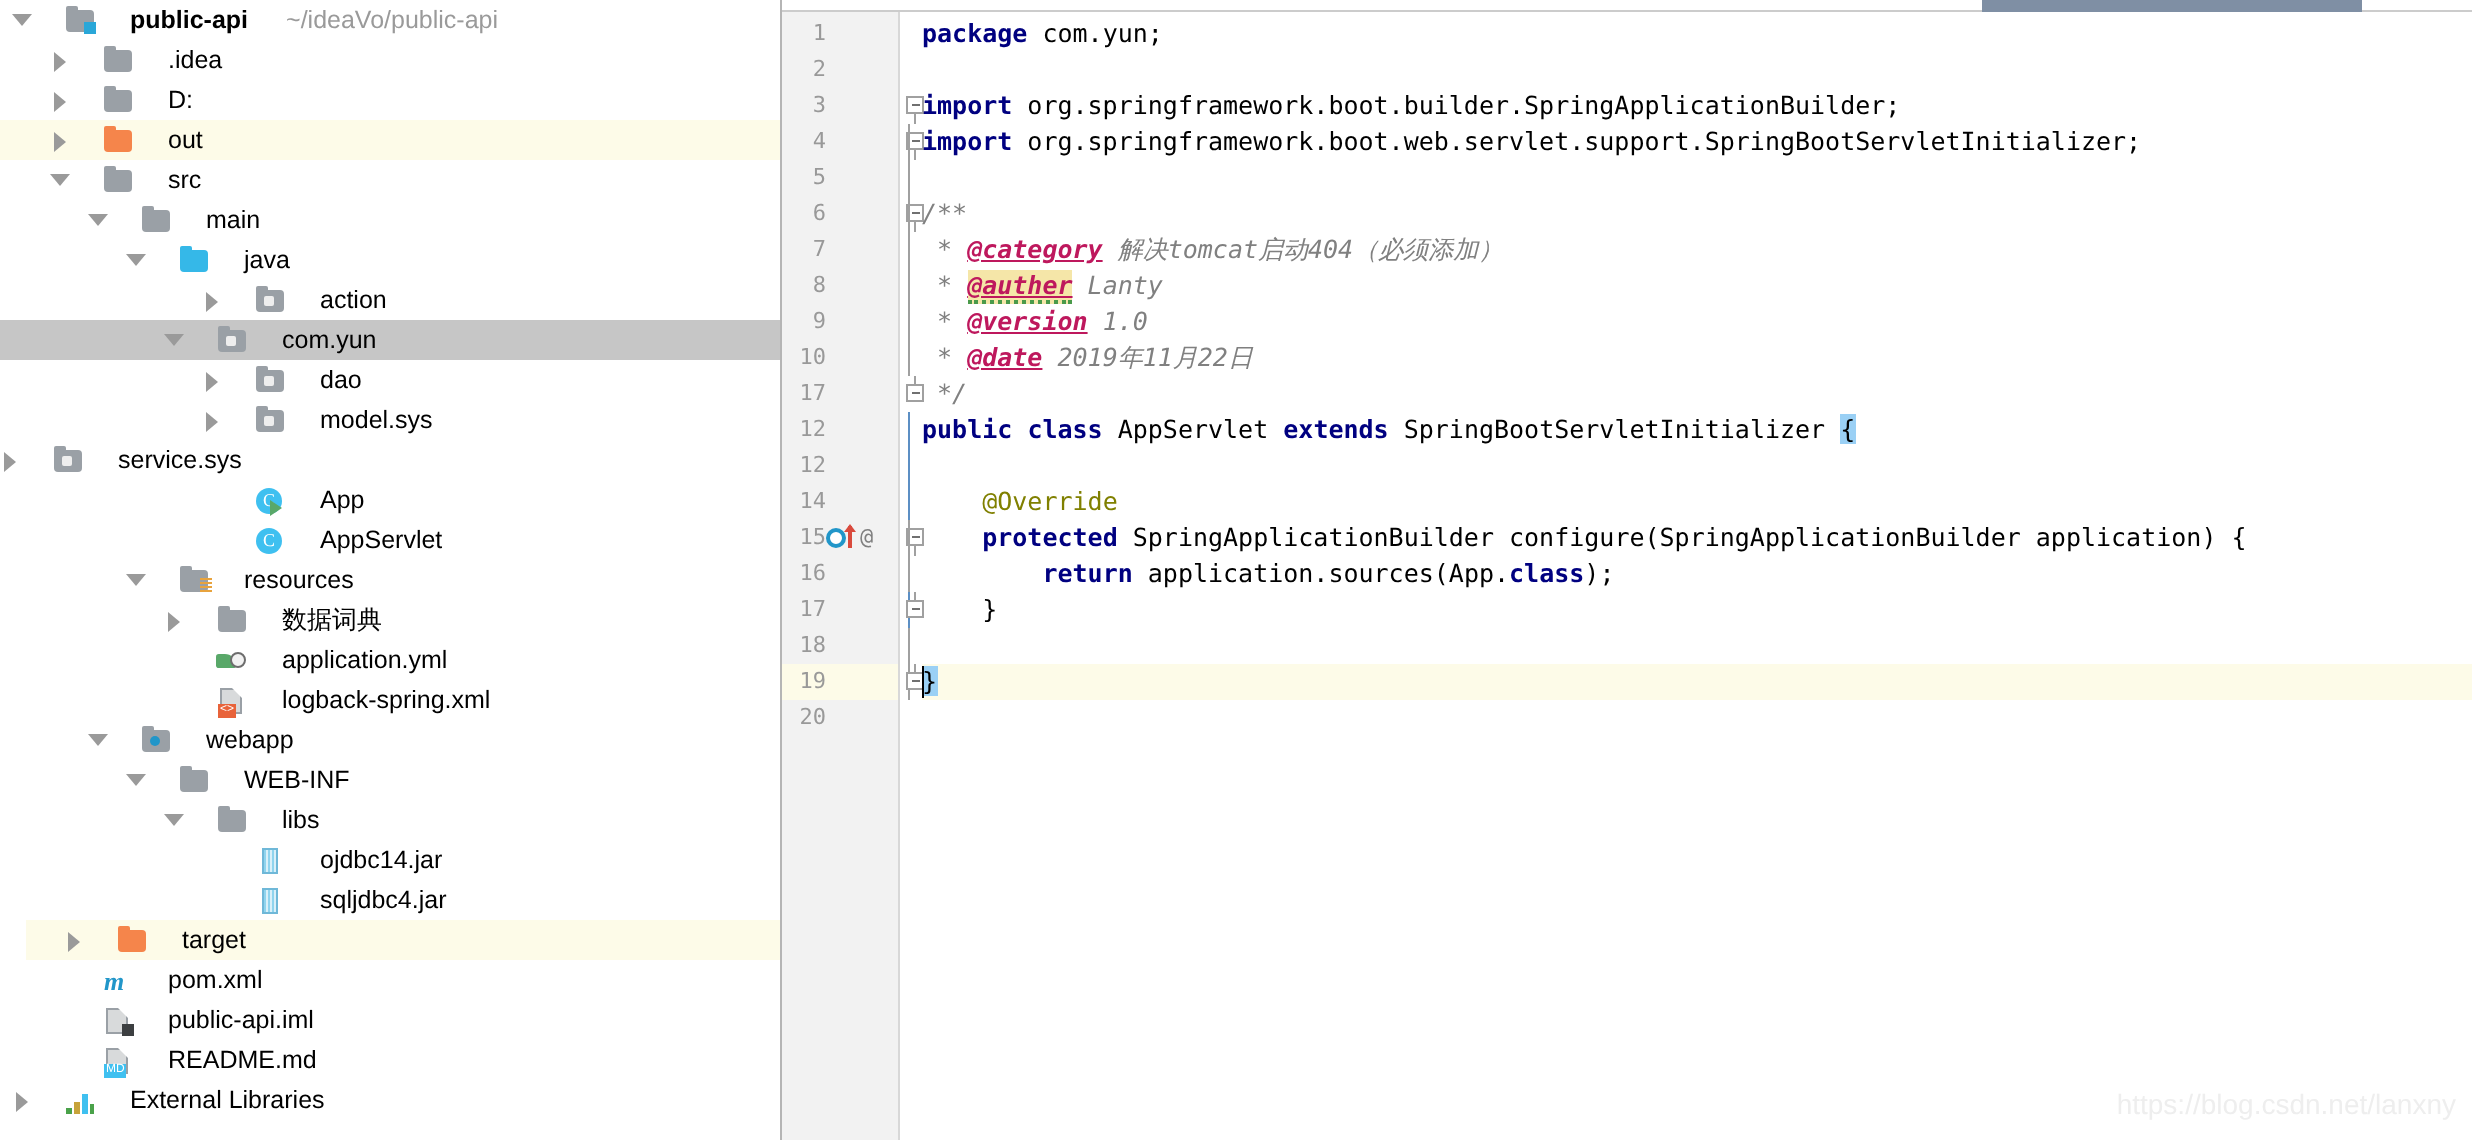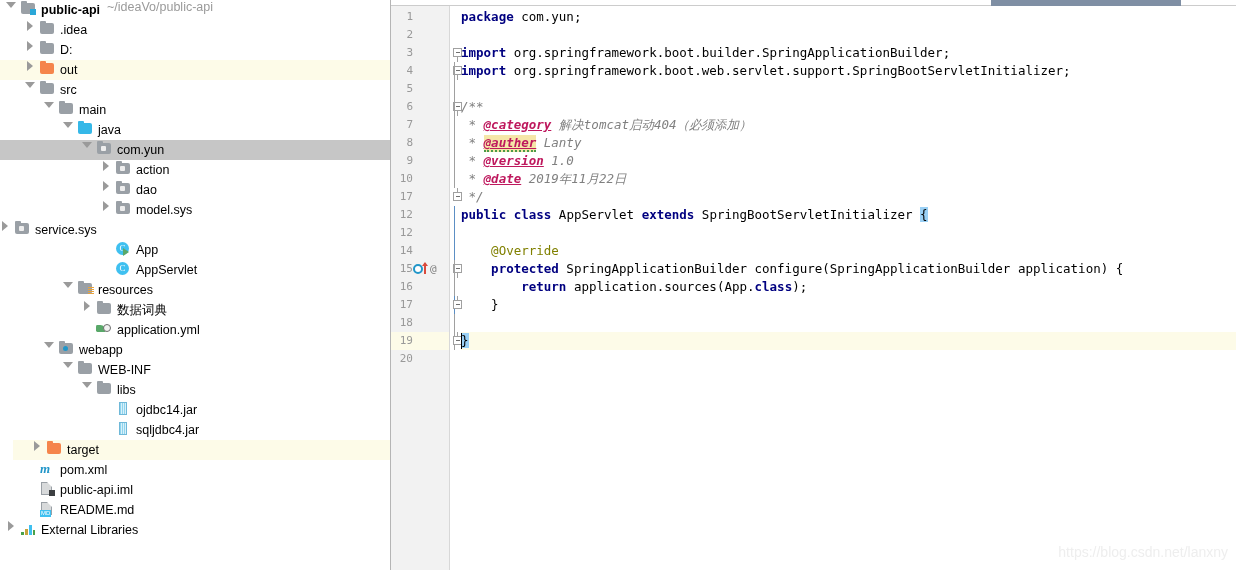--- a/index.html
+++ b/index.html
@@ -25,25 +25,26 @@
     height: 570px;
     background: #ffffff;
     position: relative;
     overflow: hidden;
     border-right: 1px solid #b5b5b5;
     box-sizing: border-box;
   }
   .tree-row {
     height: 20px;
     display: flex;
-    align-items: flex-start;
+    align-items: center;
     font-size: 12.5px;
     color: #000000;
     white-space: nowrap;
     position: relative;
+    gap: 12px;
   }
   .tree-row.hl-yellow { background: #fdfbe8; }
   .tree-row.hl-select { background: #c6c6c6; }
 
   .twisty {
     width: 11px; height: 11px;
     flex: 0 0 11px;
     position: relative;
     margin-right: 3px;
   }
@@ -488,70 +489,70 @@
         </span>
         <span class="tlabel">main</span>
       </div>
       <div class="tree-row" style="padding-left: 63px;">
         <span class="twisty expanded"></span>
         <span class="ticon">
           <span class="fold blue"></span>
         </span>
         <span class="tlabel">java</span>
       </div>
+      <div class="tree-row" style="padding-left: 101px;">
+        <span class="twisty collapsed"></span>
+        <span class="ticon">
+          <span class="fold gray"></span>
+          <span class="pkg-dot"></span>
+        </span>
+        <span class="tlabel">action</span>
+      </div>
       <div class="tree-row hl-select" style="padding-left: 82px;">
         <span class="twisty expanded"></span>
         <span class="ticon">
           <span class="fold gray"></span>
           <span class="pkg-dot"></span>
         </span>
         <span class="tlabel">com.yun</span>
       </div>
       <div class="tree-row" style="padding-left: 101px;">
         <span class="twisty collapsed"></span>
         <span class="ticon">
           <span class="fold gray"></span>
           <span class="pkg-dot"></span>
         </span>
-        <span class="tlabel">action</span>
+        <span class="tlabel">dao</span>
       </div>
       <div class="tree-row" style="padding-left: 101px;">
         <span class="twisty collapsed"></span>
         <span class="ticon">
           <span class="fold gray"></span>
           <span class="pkg-dot"></span>
         </span>
-        <span class="tlabel">dao</span>
+        <span class="tlabel">model.sys</span>
+      </div>
+      <div class="tree-row" style="">
+        <span class="twisty collapsed"></span>
+        <span class="ticon">
+          <span class="fold gray"></span>
+          <span class="pkg-dot"></span>
+        </span>
+        <span class="tlabel">service.sys</span>
       </div>
       <div class="tree-row" style="padding-left: 101px;">
-        <span class="twisty collapsed"></span>
-        <span class="ticon">
-          <span class="fold gray"></span>
-          <span class="pkg-dot"></span>
-        </span>
-        <span class="tlabel">model.sys</span>
-      </div>
-      <div class="tree-row" style="">
-        <span class="twisty collapsed"></span>
-        <span class="ticon">
-          <span class="fold gray"></span>
-          <span class="pkg-dot"></span>
-        </span>
-        <span class="tlabel">service.sys</span>
+        <span class="twisty none"></span>
+        <span class="ticon">
+          <span class="cls cls-run">C</span>
+        </span>
+        <span class="tlabel">App</span>
       </div>
       <div class="tree-row" style="padding-left: 101px;">
         <span class="twisty none"></span>
         <span class="ticon">
-          <span class="cls cls-run">C</span>
-        </span>
-        <span class="tlabel">App</span>
-      </div>
-      <div class="tree-row" style="padding-left: 101px;">
-        <span class="twisty none"></span>
-        <span class="ticon">
           <span class="cls">C</span>
         </span>
         <span class="tlabel">AppServlet</span>
       </div>
       <div class="tree-row" style="padding-left: 63px;">
         <span class="twisty expanded"></span>
         <span class="ticon">
           <span class="fold gray"></span>
           <span class="badge-lines"></span>
         </span>
@@ -563,20 +564,30 @@
           <span class="fold gray"></span>
         </span>
         <span class="tlabel">数据词典</span>
       </div>
       <div class="tree-row" style="padding-left: 82px;">
         <span class="twisty none"></span>
         <span class="ticon">
           <span class="yml"></span>
         </span>
         <span class="tlabel">application.yml</span>
+      </div>
+      <div class="tree-row" style="padding-left: 82px;">
+        <span class="twisty none"></span>
+        <span class="ticon">
+          <span class="fileic">
+            <span class="corner"></span>
+          </span>
+          <span class="tag-lbl red">&lt;&gt;</span>
+        </span>
+        <span class="tlabel">logback-spring.xml</span>
       </div>
       <div class="tree-row" style="padding-left: 44px;">
         <span class="twisty expanded"></span>
         <span class="ticon">
           <span class="fold gray"></span>
           <span class="webapp-dot"></span>
         </span>
         <span class="tlabel">webapp</span>
       </div>
       <div class="tree-row" style="padding-left: 63px;">

